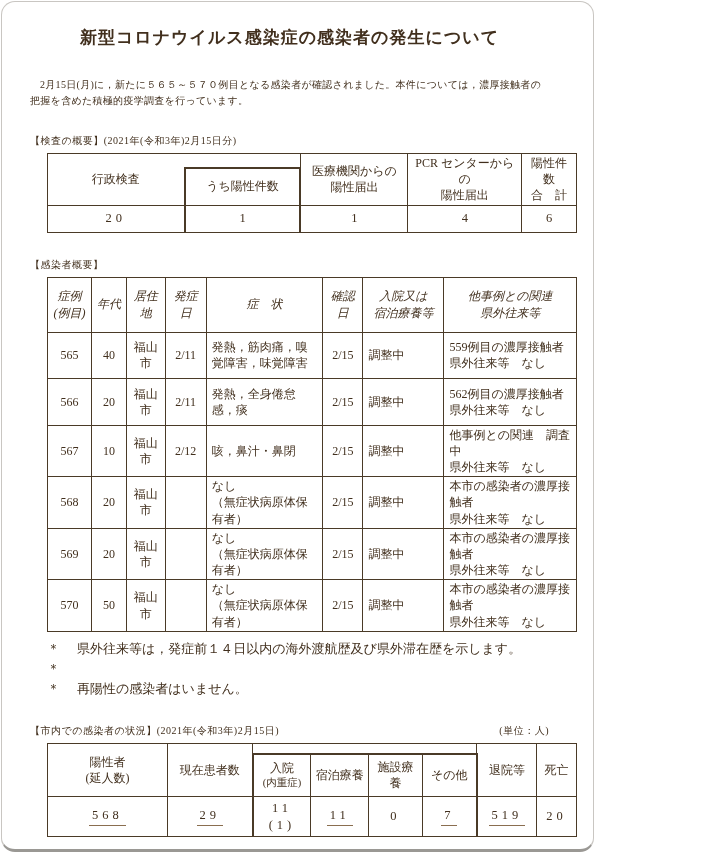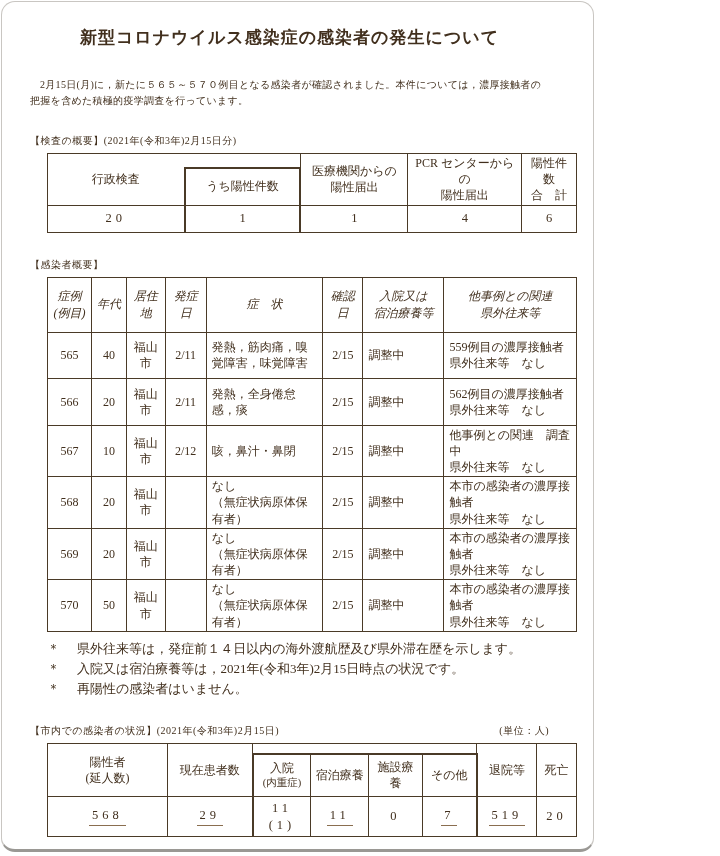--- a/index.html
+++ b/index.html
@@ -240,21 +240,20 @@
     </tbody>
   </table>
 
   <div class="notes">
     <div class="note-line">
       <span class="note-marker">＊</span>
       <span>県外往来等は，発症前１４日以内の海外渡航歴及び県外滞在歴を示します。</span>
     </div>
     <div class="note-line">
       <span class="note-marker">＊</span>
-      <span>入院又は宿泊療養等は，2021年(令和3年)2月15日時点の状況です。</span>
     </div>
     <div class="note-line">
       <span class="note-marker">＊</span>
       <span>再陽性の感染者はいません。</span>
     </div>
   </div>
 
   <div class="sec-heading">
     <span>【市内での感染者の状況】(2021年(令和3年)2月15日)</span>
     <span>(単位：人)</span>

